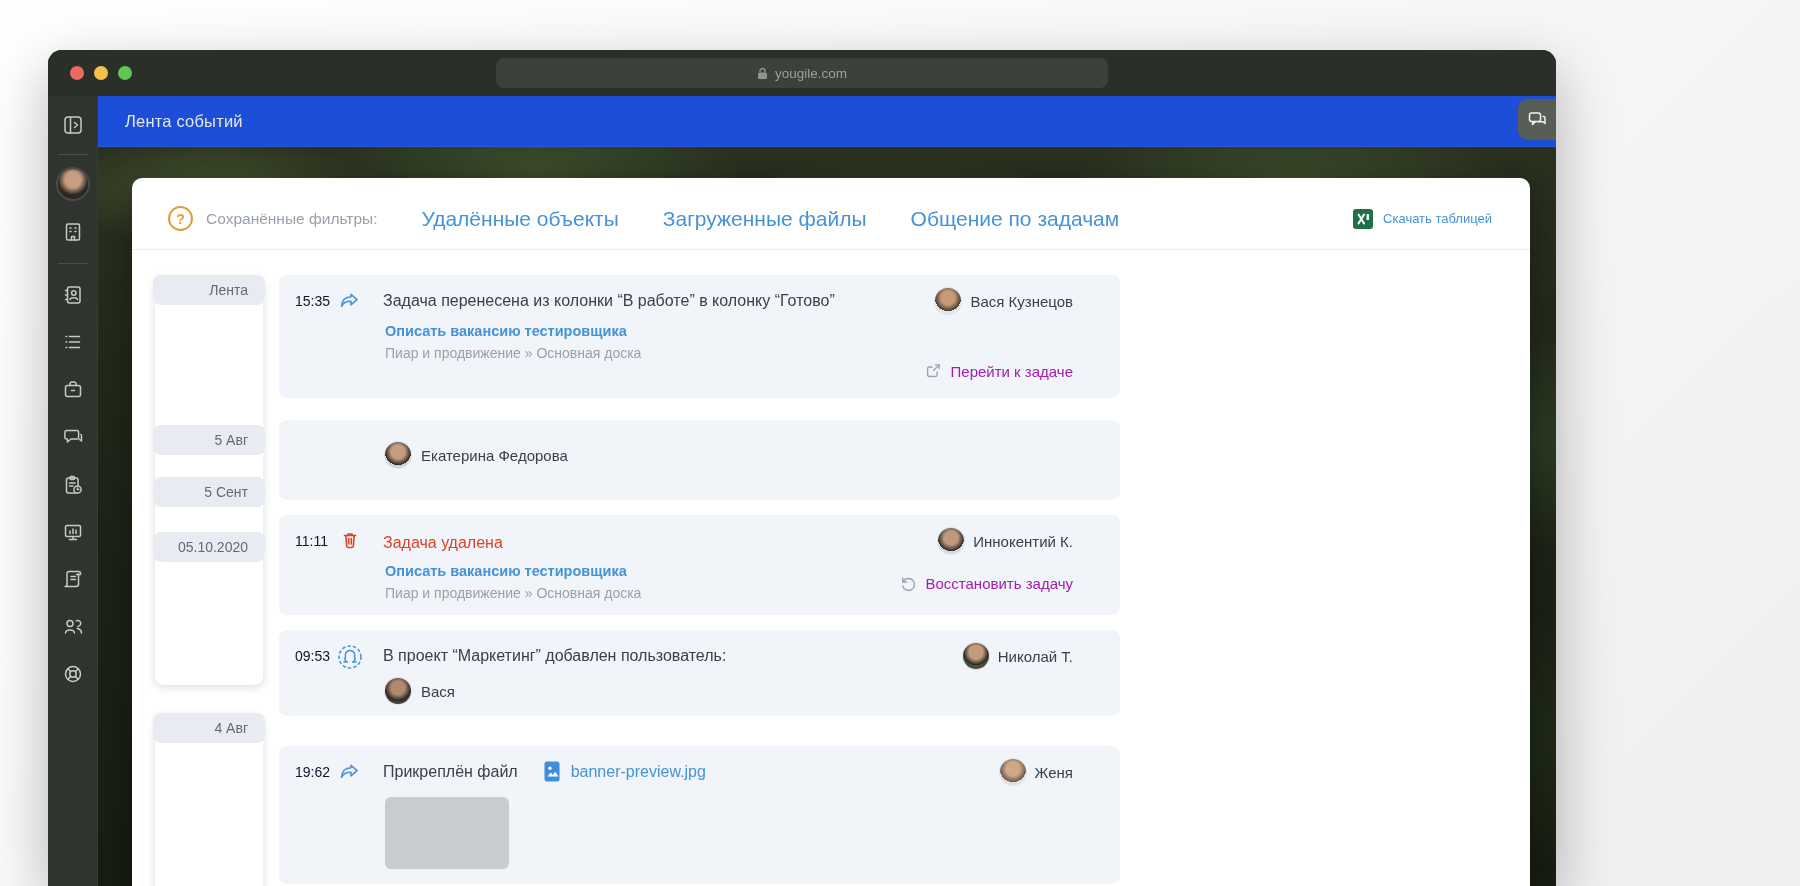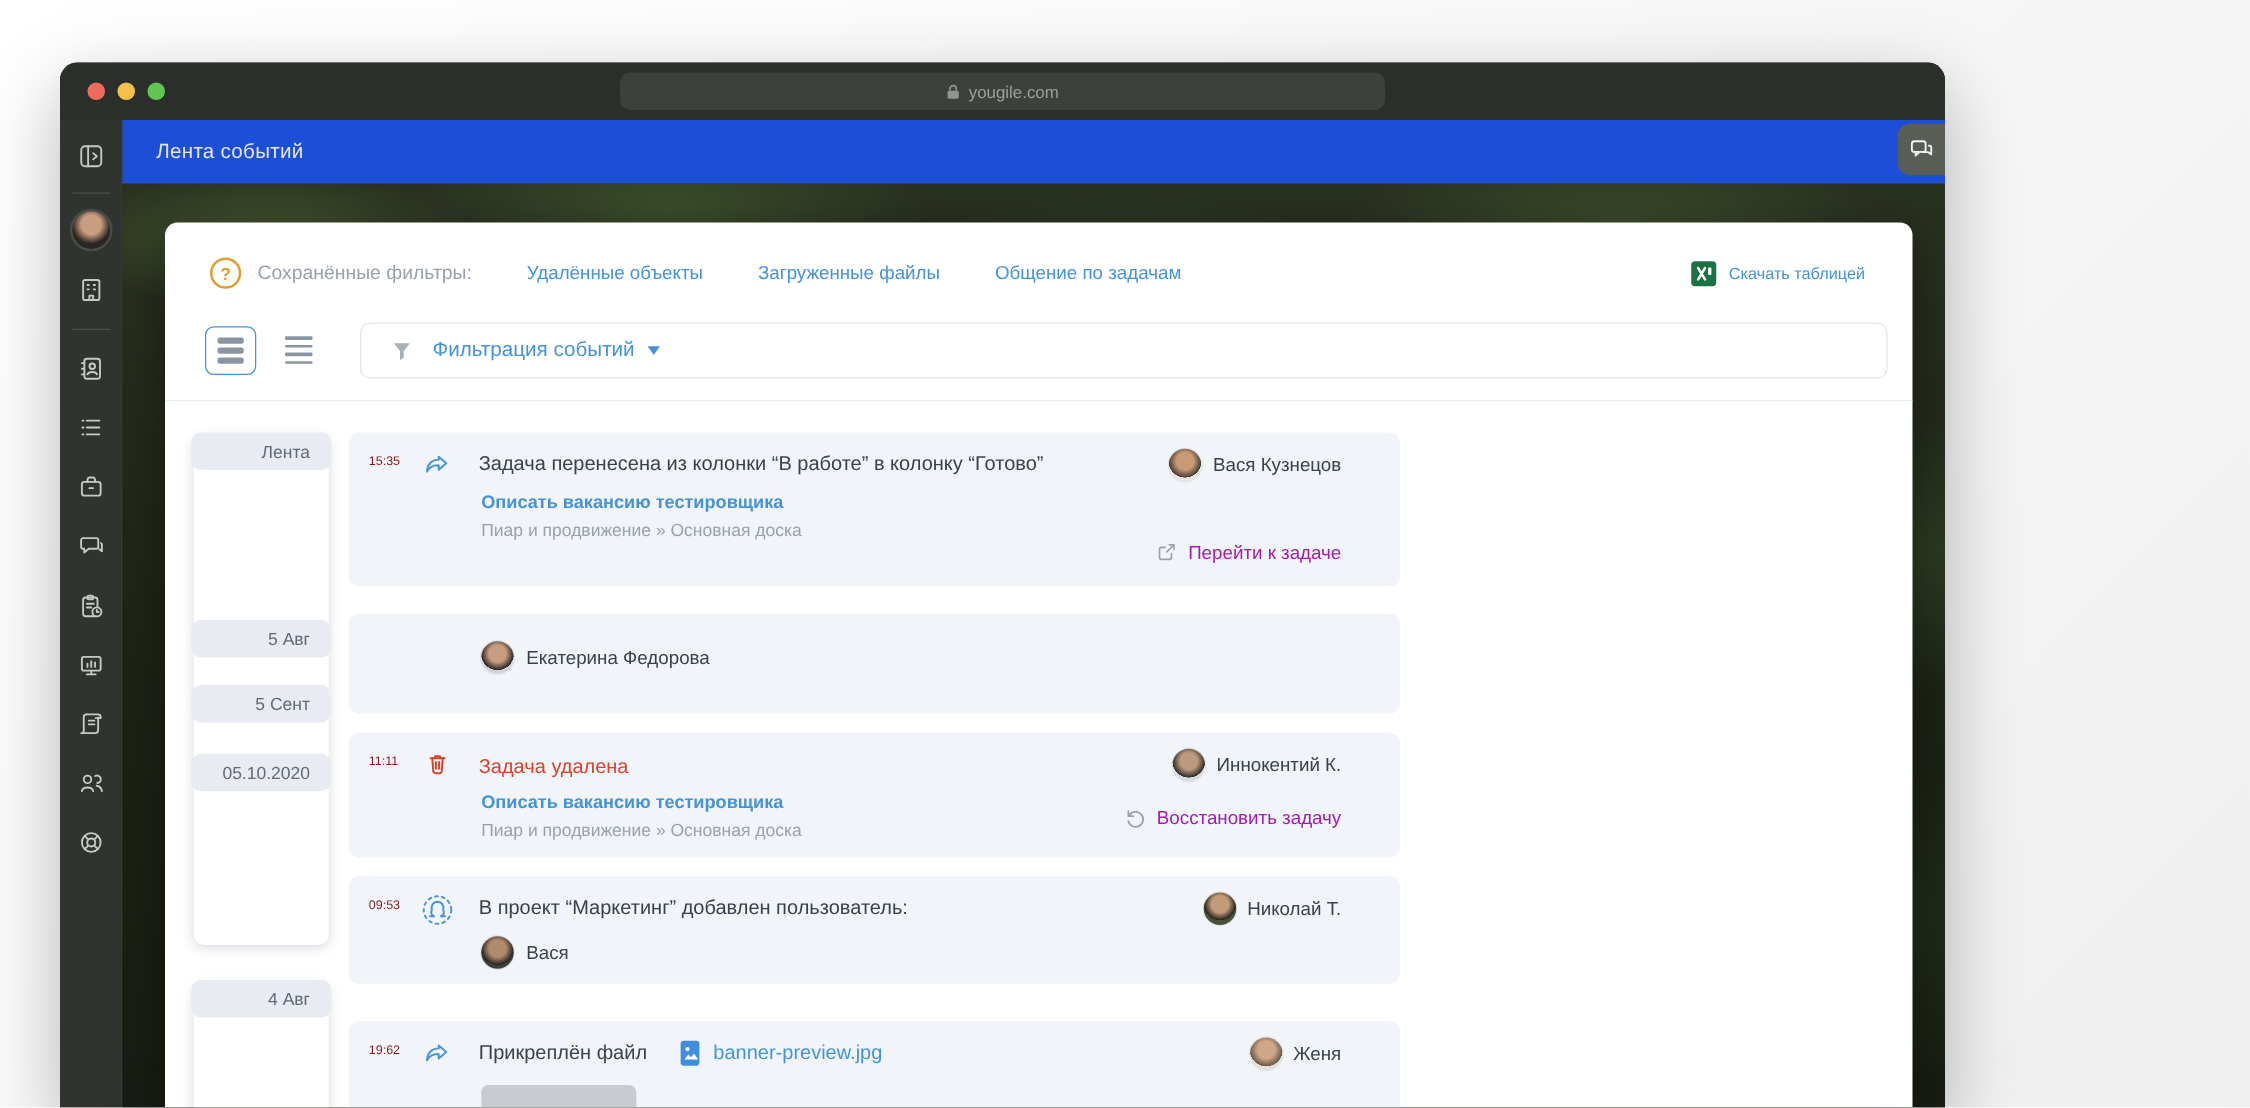--- a/index.html
+++ b/index.html
@@ -58,21 +58,21 @@
   
   .panel { position:absolute; left:34px; right:26px; top:31px; bottom:0;
     background:#ffffff; border-radius:10px 10px 0 0; overflow:hidden;
     box-shadow:0 8px 34px rgba(0,0,0,.38); display:flex; flex-direction:column; }
 
   .filters-row { margin-top:27px; height:27px; display:flex; align-items:center; padding:0 38px 0 36px; }
   .q-icon { width:25px; height:25px; border-radius:50%; border:2px solid #dd9f33;
     color:#dd9f33; font-size:14px; font-weight:700; display:flex; align-items:center; justify-content:center;
     background:#fff; cursor:pointer; flex:0 0 25px; }
   .filters-label { margin-left:13px; color:#99a1ab; font-size:15.5px; }
-  .saved-link { margin-left:44px; color:#4493d9; font-size:15px; text-decoration:none; cursor:pointer; }
+  .saved-link { margin-left:44px; color:#4493d9; font-size:21px; text-decoration:none; cursor:pointer; }
   .dl-wrap { margin-left:auto; display:flex; align-items:center; gap:10px; cursor:pointer; }
   .xls-icon { width:20px; height:20px; background:#1e7145; border-radius:3px; position:relative; }
   .dl-label { color:#4493d9; font-size:13px; }
 
   .toolbar-row { margin-top:25px; height:46px; display:flex; align-items:center; padding:0 20px 0 32px; }
   .view-btn { width:41px; height:39px; border-radius:7px; background:#fff; border:1.5px solid transparent;
     display:flex; flex-direction:column; align-items:center; justify-content:center; gap:3px; cursor:pointer; }
   .view-btn.active { border-color:#4493d9; }
   .view-btn .bar { width:21px; height:5px; border-radius:2px; background:#8b95a1; }
   .view-btn.list-mode { margin-left:13px; gap:4px; }
@@ -91,21 +91,21 @@
   .tl-group { position:absolute; left:0; width:112px; }
   .tl-strip { position:absolute; left:2px; width:108px; background:#fff; border-radius:8px;
     box-shadow:0 2px 9px rgba(80,90,110,.22); }
   .tl-chip { position:absolute; left:0; width:112px; height:30px; border-radius:8px;
     background:#e8ebf1; color:#606b77; font-size:14px; line-height:30px;
     text-align:right; padding-right:17px; z-index:2; }
 
   .cards { position:absolute; left:147px; top:25px; width:841px; }
   .card { position:relative; background:#f1f4f8; border-radius:8px; padding:14px 20px 12px 16px; }
   .row1 { display:flex; align-items:flex-start; }
-  .ev-time { width:42px; flex:0 0 42px; margin-top:4px; color:#7f1d1d; font-size:10px; }
+  .ev-time { width:42px; flex:0 0 42px; margin-top:4px; color:#0f172a; font-size:14px; }
   .ev-icon { width:26px; flex:0 0 26px; margin-right:20px; margin-top:0; display:flex; justify-content:center; }
   .ev-title { font-size:16px; color:#39414b; line-height:1.44; max-width:480px; }
   .ev-title.danger { color:#d8432a; margin-top:2px; }
   .actor { margin-left:auto; padding-right:27px; display:flex; align-items:center; gap:9px; margin-top:-1px; }
   .actor-name { font-size:15px; color:#39414b; white-space:nowrap; }
   .avatar { width:26px; height:26px; border-radius:50%; flex:0 0 26px;
     box-shadow:0 0 0 1px rgba(0,0,0,.07); }
   .av-vasya-k { background:radial-gradient(circle at 50% 38%, #c99a76 0 33%, #453c33 63%, #e8e4de 64%); }
   .av-maria  { background:radial-gradient(circle at 50% 38%, #d9b694 0 33%, #b98d55 63%, #ded7cc 64%); }
   .av-inno   { background:radial-gradient(circle at 50% 38%, #bd9a7d 0 33%, #2f2b28 63%, #d8dade 64%); }
@@ -269,40 +269,20 @@
                 <span class="xls-icon">
                   <svg width="20" height="20" viewBox="0 0 20 20">
                       <path d="M5.5 5.5 L11 14.5 M11 5.5 L5.5 14.5" stroke="#fff" stroke-width="2" stroke-linecap="round"></path>
                       <rect x="13.5" y="5" width="2.6" height="6" rx="0.8" fill="#fff"></rect>
                     </svg>
                 </span>
                 <span class="dl-label">Скачать таблицей</span>
               </div>
             </div>
 
-            <div class="toolbar-row">
-              <button class="view-btn active">
-                <span class="bar"></span>
-                <span class="bar"></span>
-                <span class="bar"></span>
-              </button>
-              <button class="view-btn list-mode">
-                <span class="line"></span>
-                <span class="line"></span>
-                <span class="line"></span>
-                <span class="line"></span>
-              </button>
-              <div class="filter-bar">
-                <svg width="19" height="19" viewBox="0 0 19 19">
-                    <path d="M3 3.5 h13 l-5 6.2 v5.3 l-3 2.2 v-7.5 z" fill="#a9b0ba"></path>
-                  </svg>
-                <span class="filter-bar-label">Фильтрация событий</span>
-                <span class="caret-down"></span>
-              </div>
-            </div>
 
             <div class="hr"></div>
 
             <div class="events">
 
               <div class="timeline">
                 <div class="tl-group" style="top:0">
                   <div class="tl-strip" style="top:2px; height:408px"></div>
                   <div class="tl-chip" style="top:0">Лента</div>
                   <div class="tl-chip" style="top:150px">5 Авг</div>

